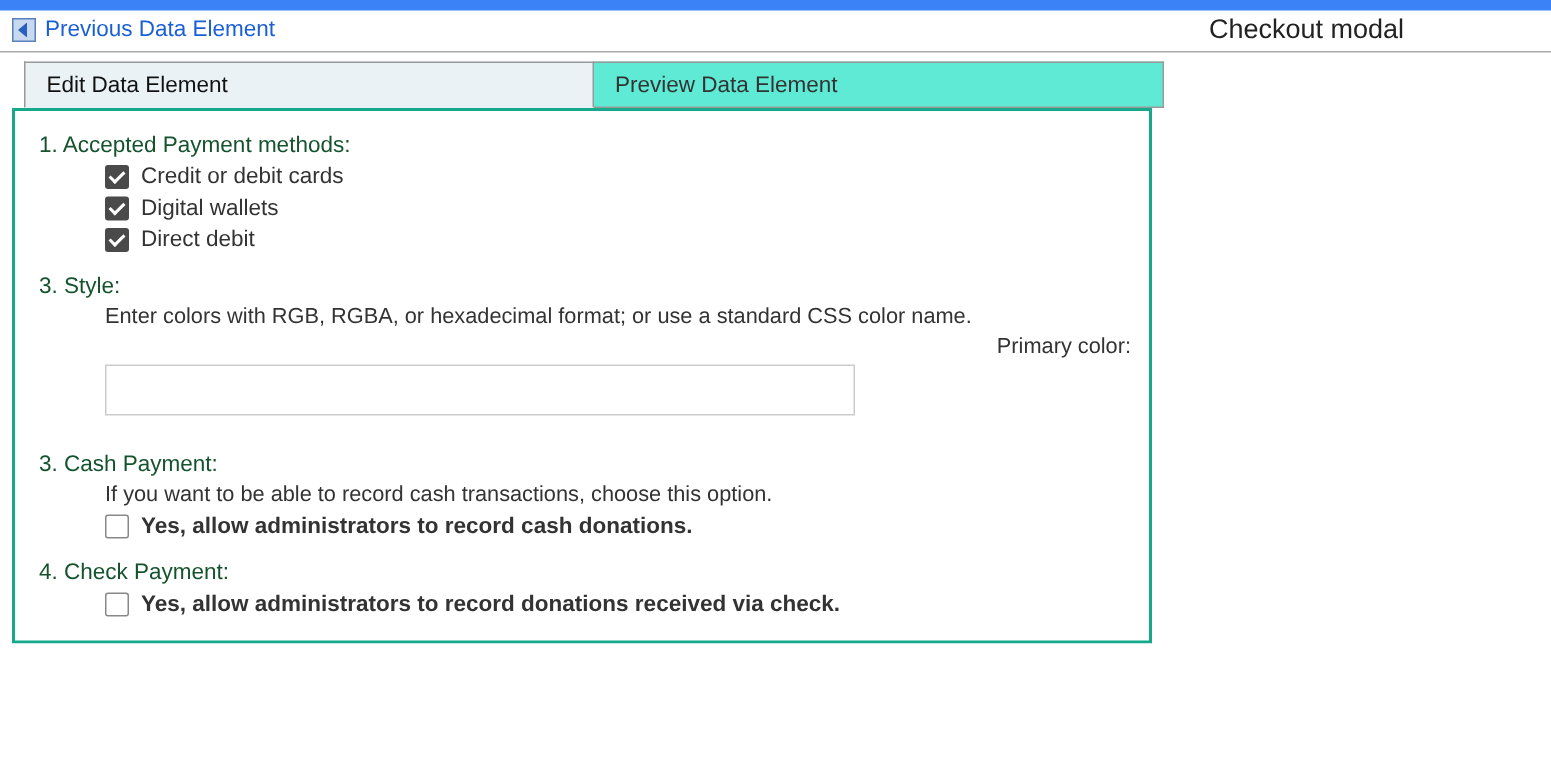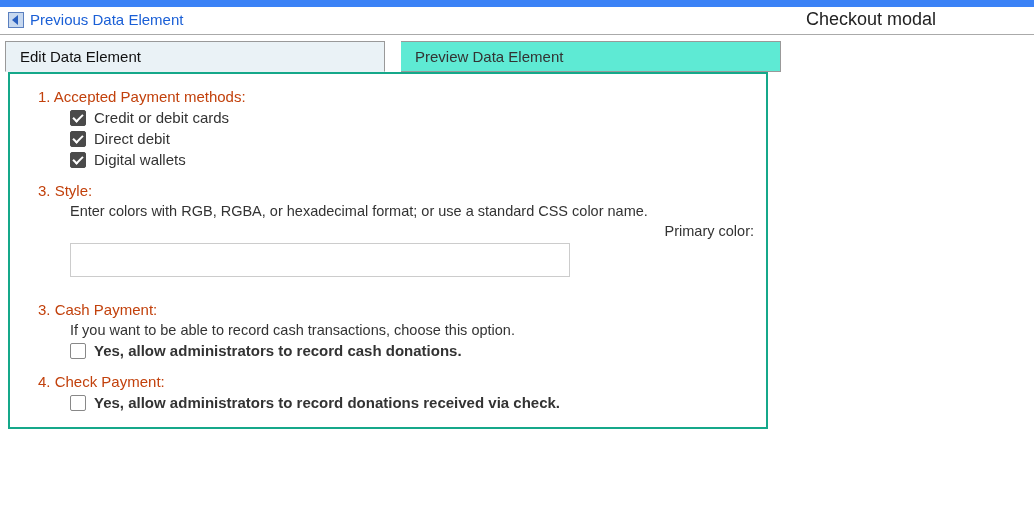--- a/index.html
+++ b/index.html
@@ -35,22 +35,21 @@
     font-size: 15px;
   }
   .page-title {
     margin-left: auto;
     margin-right: 90px;
     font-size: 18px;
     color: #222;
   }
   .tabs {
     display: flex;
-    margin: 6px 0 0 5px;
-    gap: 16px;
+    margin: 6px 0 0 16px;
   }
   .tab {
     border: 1px solid #999;
     padding: 6px 14px;
     width: 380px;
     font-size: 15px;
     color: #333;
     cursor: pointer;
     background: #5eead4;
   }
@@ -62,22 +61,22 @@
   }
   .tab + .tab { border-left: none; }
   .panel {
     margin: 0 0 0 8px;
     width: 760px;
     border: 2px solid #15a88a;
     padding: 14px 12px 12px 12px;
   }
   .section-title {
     font-size: 15px;
-    color: #c2410c;
-    margin: 0 0 4px 16px;
+    color: #14532d;
+    margin: 0 0 4px 4px;
   }
   .indent { margin-left: 48px; }
   .hint {
     font-size: 14.5px;
     color: #333;
     margin: 2px 0 2px 48px;
   }
   .cb-row {
     display: flex;
     align-items: center;
@@ -147,25 +146,25 @@
 <div class="panel">
 
   <div class="section">
     <div class="section-title">1. Accepted Payment methods:</div>
     <div class="cb-row">
       <span class="cb checked"></span>
       <span>Credit or debit cards</span>
     </div>
     <div class="cb-row">
       <span class="cb checked"></span>
-      <span>Direct debit</span>
+      <span>Digital wallets</span>
     </div>
     <div class="cb-row">
       <span class="cb checked"></span>
-      <span>Digital wallets</span>
+      <span>Direct debit</span>
     </div>
   </div>
 
   <div class="section">
     <div class="section-title">3. Style:</div>
     <div class="hint">Enter colors with RGB, RGBA, or hexadecimal format; or use a standard CSS color name.</div>
     <div class="field-label indent">Primary color:</div>
     <input type="text" class="text-input" value="" style="">
   </div>
 

